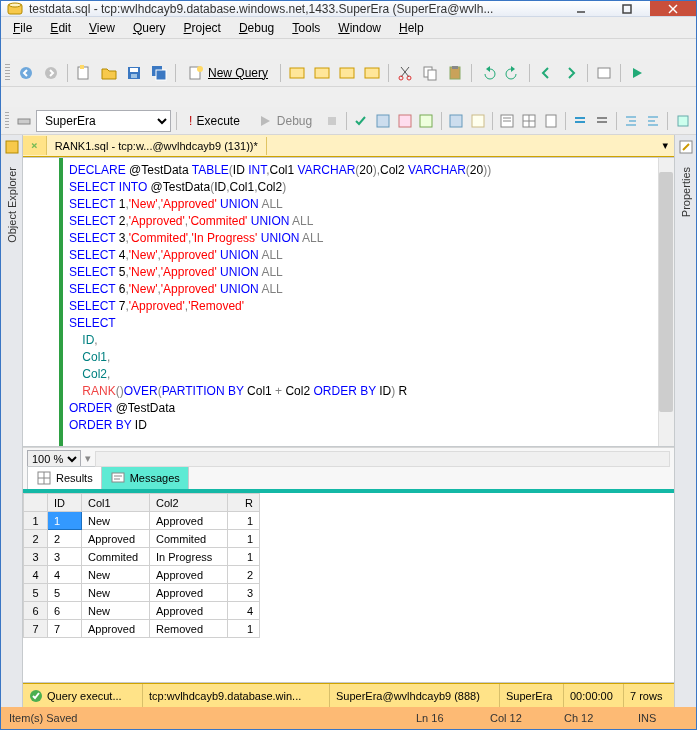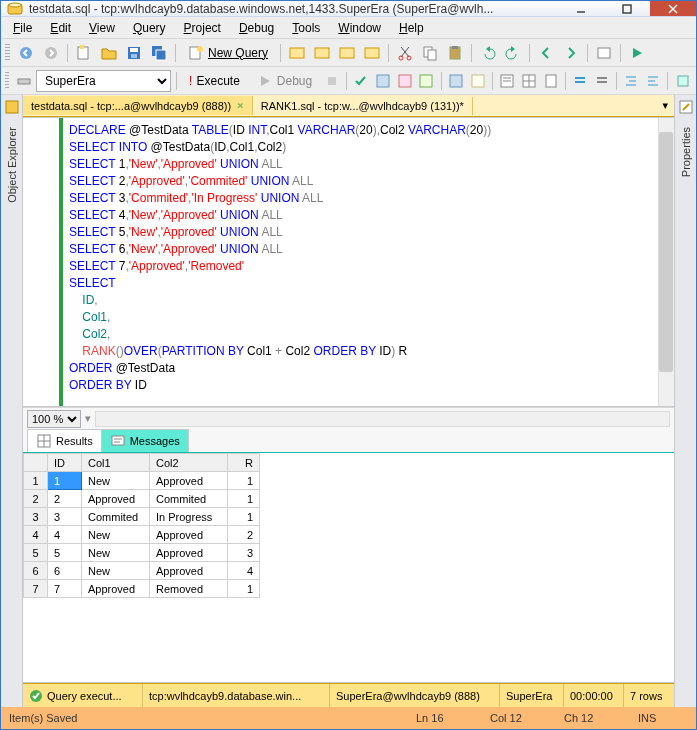--- a/index.html
+++ b/index.html
@@ -14,21 +14,21 @@
 .winbtns .btn { width: 46px; display: flex; align-items: center; justify-content: center; }
 .winbtns .close { background: #c94f3b; color: #fff; }
 .winbtns svg { width: 10px; height: 10px; }
 
 
 .menubar { height: 22px; background: #eee; display: flex; align-items: center; padding: 0 4px; gap: 2px; font-size: 12px; border-bottom: 1px solid #d6d6d6; }
 .menubar .menu { padding: 2px 8px; cursor: default; }
 .menubar .menu u { text-decoration: underline; }
 
 
-.toolbar { background: #eee; display: flex; align-items: center; padding: 2px 4px; gap: 3px; border-bottom: 1px solid #d6d6d6; min-height: 28px; font-size: 12px; }
+.toolbar { background: #eee; display: flex; align-items: center; padding: 2px 4px; gap: 3px; border-bottom: 1px solid #d6d6d6; min-height: 28px; font-size: 12px; margin-top: 20px; }
 .toolbar .grip { width: 5px; height: 18px; background: repeating-linear-gradient(to bottom,#aaa 0,#aaa 1px,transparent 1px,transparent 3px); margin-right: 2px; }
 .toolbar .tbtn { width: 22px; height: 22px; display: flex; align-items: center; justify-content: center; border: 1px solid transparent; border-radius: 2px; }
 .toolbar .sep { width: 1px; height: 18px; background: #c0c0c0; margin: 0 2px; }
 .toolbar .textbtn { padding: 2px 6px; display: flex; align-items: center; gap: 4px; border: 1px solid transparent; }
 .toolbar select { height: 22px; font-size: 12px; border: 1px solid #abadb3; background: #fff; padding: 0 4px; }
 .toolbar .combo-db { width: 160px; }
 .ico { width: 16px; height: 16px; display: inline-block; }
 
 
 .body { flex: 1; display: flex; min-height: 0; }
@@ -55,21 +55,21 @@
 .pink { color: #ef4444; }
 .scroll-track { position: absolute; right: 0; top: 0; width: 16px; height: 100%; background: #f0f0f0; border-left: 1px solid #dcdcdc; }
 .scroll-thumb { position: absolute; right: 1px; width: 14px; background: #cdcdcd; border-radius: 2px; }
 
 
 .zoombar { height: 22px; background: #f7f7f7; border-top: 1px solid #d6d6d6; display: flex; align-items: center; font-size: 11px; padding: 0 4px; gap: 4px; }
 .zoombar select { height: 18px; font-size: 11px; border: 1px solid #abadb3; }
 .zoombar .hscroll { flex: 1; height: 16px; background: #f0f0f0; border: 1px solid #dcdcdc; position: relative; }
 
 
-.results-tabs { height: 24px; background: #f7f7f7; display: flex; align-items: flex-end; border-bottom: 1px solid #14b8a6; padding: 0 4px; gap: 0; font-size: 11px; }
+.results-tabs { height: 24px; background: #f7f7f7; display: flex; align-items: flex-end; border-bottom: 4px solid #14b8a6; padding: 0 4px; gap: 0; font-size: 11px; }
 .results-tabs .rtab { padding: 3px 8px; border: 1px solid #c6cacd; border-bottom: none; background: #fff; display: flex; align-items: center; gap: 4px; margin-right: -1px; cursor: default; }
 .results-tabs .rtab.inactive { background: #5eead4; }
 .grid-wrap { flex: 1; background: #fff; overflow: auto; border-bottom: 1px solid #c6cacd; min-height: 0; }
 table.grid { border-collapse: collapse; font-size: 11px; }
 table.grid th, table.grid td { border: 1px solid #d0d0d0; padding: 2px 6px; text-align: left; height: 18px; }
 table.grid th { background: #f0f0f0; font-weight: normal; }
 table.grid td.rownum, table.grid th.rownum { background: #f0f0f0; text-align: center; width: 24px; }
 table.grid td.selcell { background: #3399ff; color: #fff; border: 1px solid #1a6fc0; }
 table.grid th.id { width: 34px; }
 table.grid th.col1 { width: 68px; }
@@ -372,21 +372,20 @@
       <svg class="ico" viewBox="0 0 16 16">
           <rect x="2" y="2" width="12" height="12" fill="#f7c94b" stroke="#b48a00"></rect>
         </svg>
       <div class="vtab">Object Explorer</div>
     </div>
 
     <div class="main">
 
       <div class="doctabs">
         <div class="doctab active">
-          <span>testdata.sql - tcp:...a@wvlhdcayb9 (888))</span>
           <span class="close-x">×</span>
         </div>
         <div class="doctab">
           <span>RANK1.sql - tcp:w...@wvlhdcayb9 (131))*</span>
         </div>
         <div class="spacer"></div>
         <div class="drop">▾</div>
       </div>
 
       <div class="editor-wrap">

